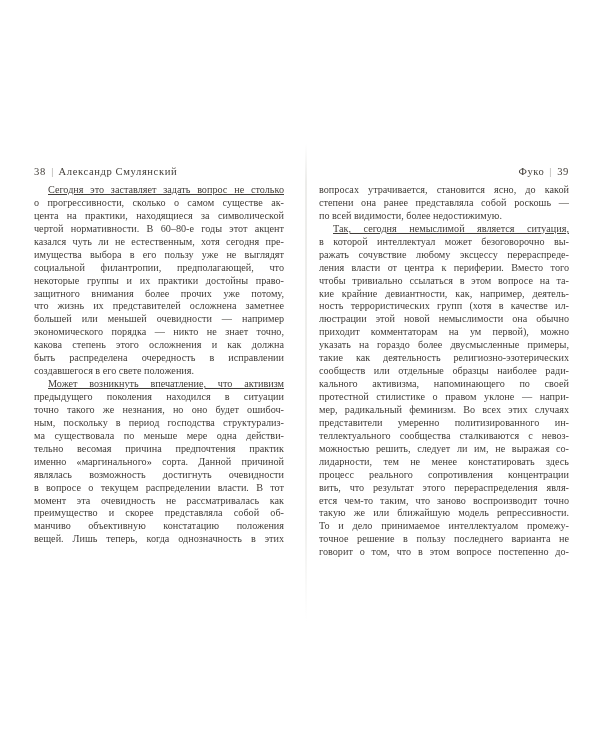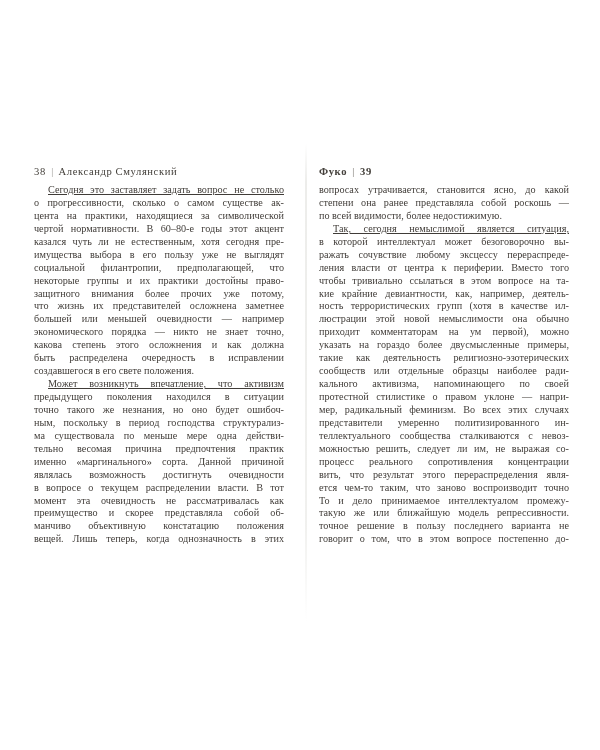--- a/index.html
+++ b/index.html
@@ -40,21 +40,21 @@
   .page.right { left: 319px; }
   .page-header {
     height: 13px;
     line-height: 13px;
     font-size: 10.6px;
     letter-spacing: 0.6px;
     color: #44403b;
     margin-bottom: 6px;
     white-space: nowrap;
   }
-  .page-header.align-right { text-align: left; font-weight: bold; }
+  .page-header.align-right { text-align: right; }
   .page-header .sep {
     display: inline-block;
     margin: 0 5px;
     color: #5a564f;
     transform: scaleX(0.6);
   }
   .page-body {
     width: 250px;
   }
   .line {
@@ -134,23 +134,24 @@
         <div class="line">приходит комментаторам на ум первой), можно</div>
         <div class="line">указать на гораздо более двусмысленные примеры,</div>
         <div class="line">такие как деятельность религиозно-эзотерических</div>
         <div class="line">сообществ или отдельные образцы наиболее ради-</div>
         <div class="line">кального активизма, напоминающего по своей</div>
         <div class="line">протестной стилистике о правом уклоне — напри-</div>
         <div class="line">мер, радикальный феминизм. Во всех этих случаях</div>
         <div class="line">представители умеренно политизированного ин-</div>
         <div class="line">теллектуального сообщества сталкиваются с невоз-</div>
         <div class="line">можностью решить, следует ли им, не выражая со-</div>
+        <div class="line">лидарности, тем не менее констатировать здесь</div>
         <div class="line">процесс реального сопротивления концентрации</div>
         <div class="line">вить, что результат этого перераспределения явля-</div>
         <div class="line">ется чем-то таким, что заново воспроизводит точно</div>
+        <div class="line">такую же или ближайшую модель репрессивности.</div>
         <div class="line">То и дело принимаемое интеллектуалом промежу-</div>
-        <div class="line">такую же или ближайшую модель репрессивности.</div>
         <div class="line">точное решение в пользу последнего варианта не</div>
         <div class="line">говорит о том, что в этом вопросе постепенно до-</div>
       </div>
   </div>
 
 </div>
 
 </body></html>

